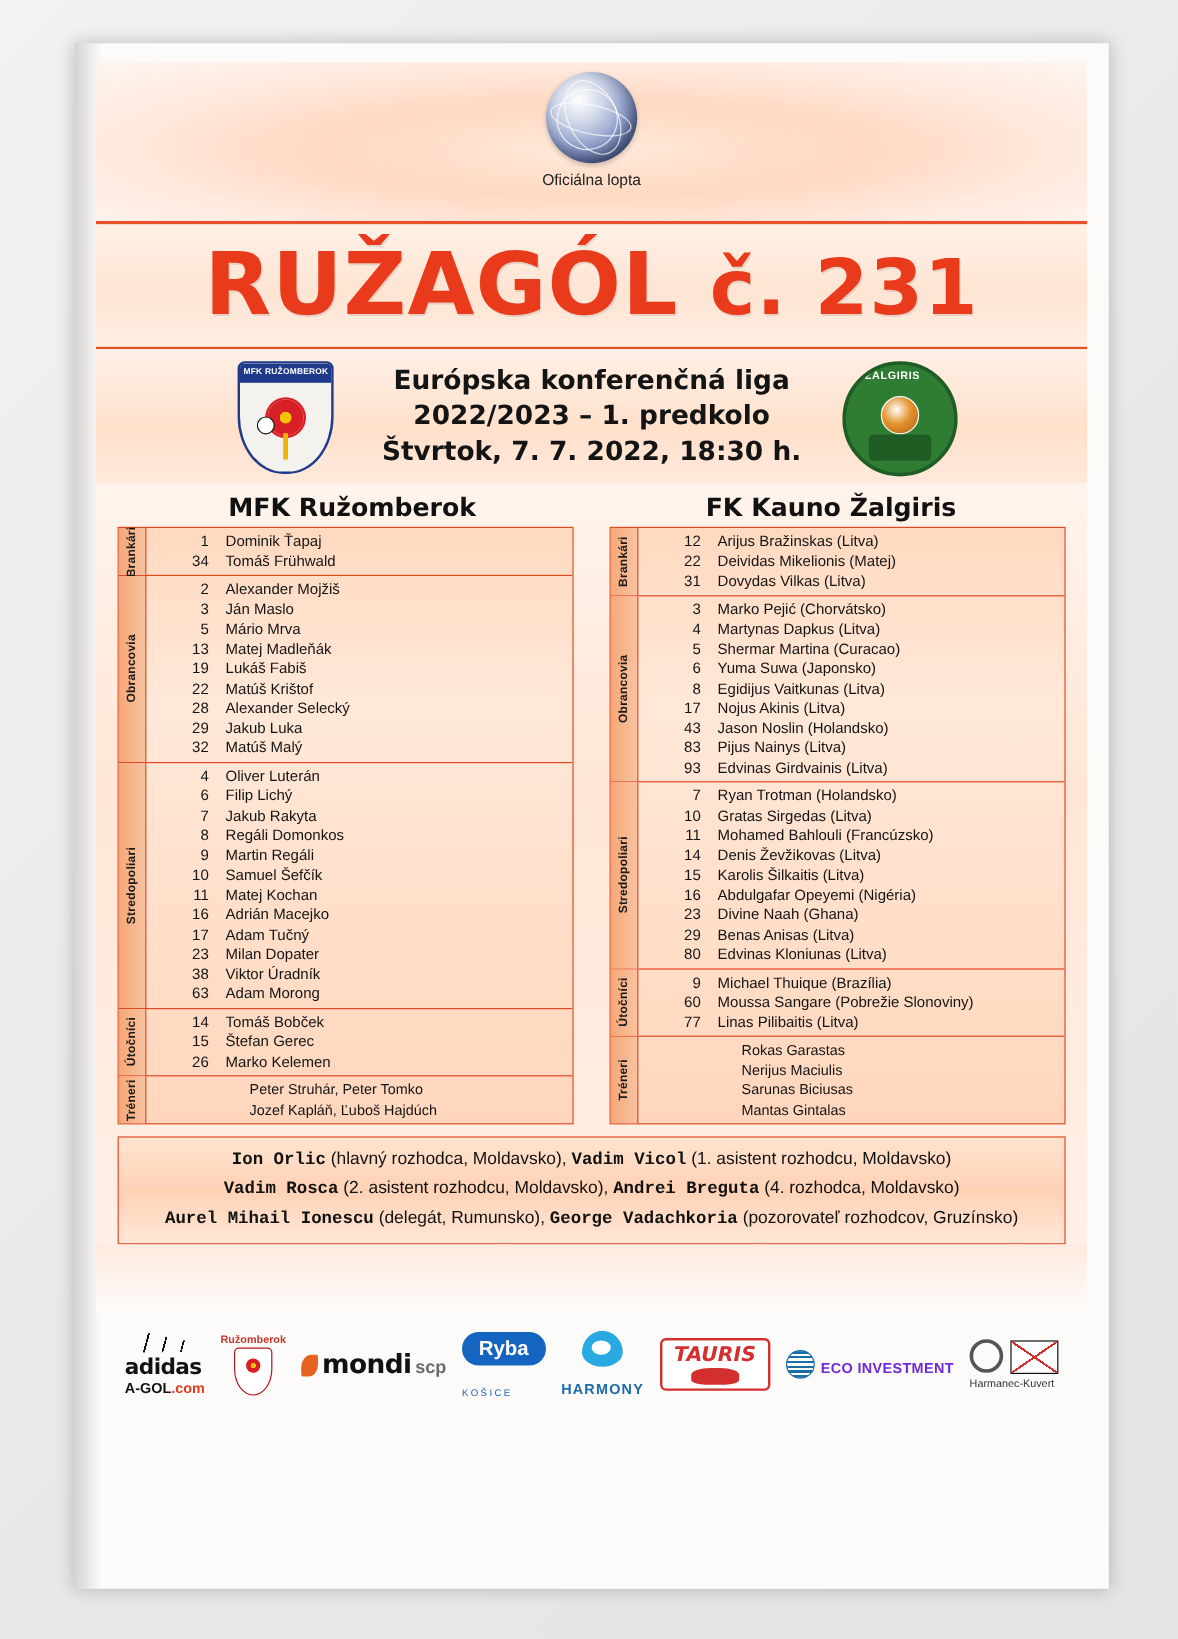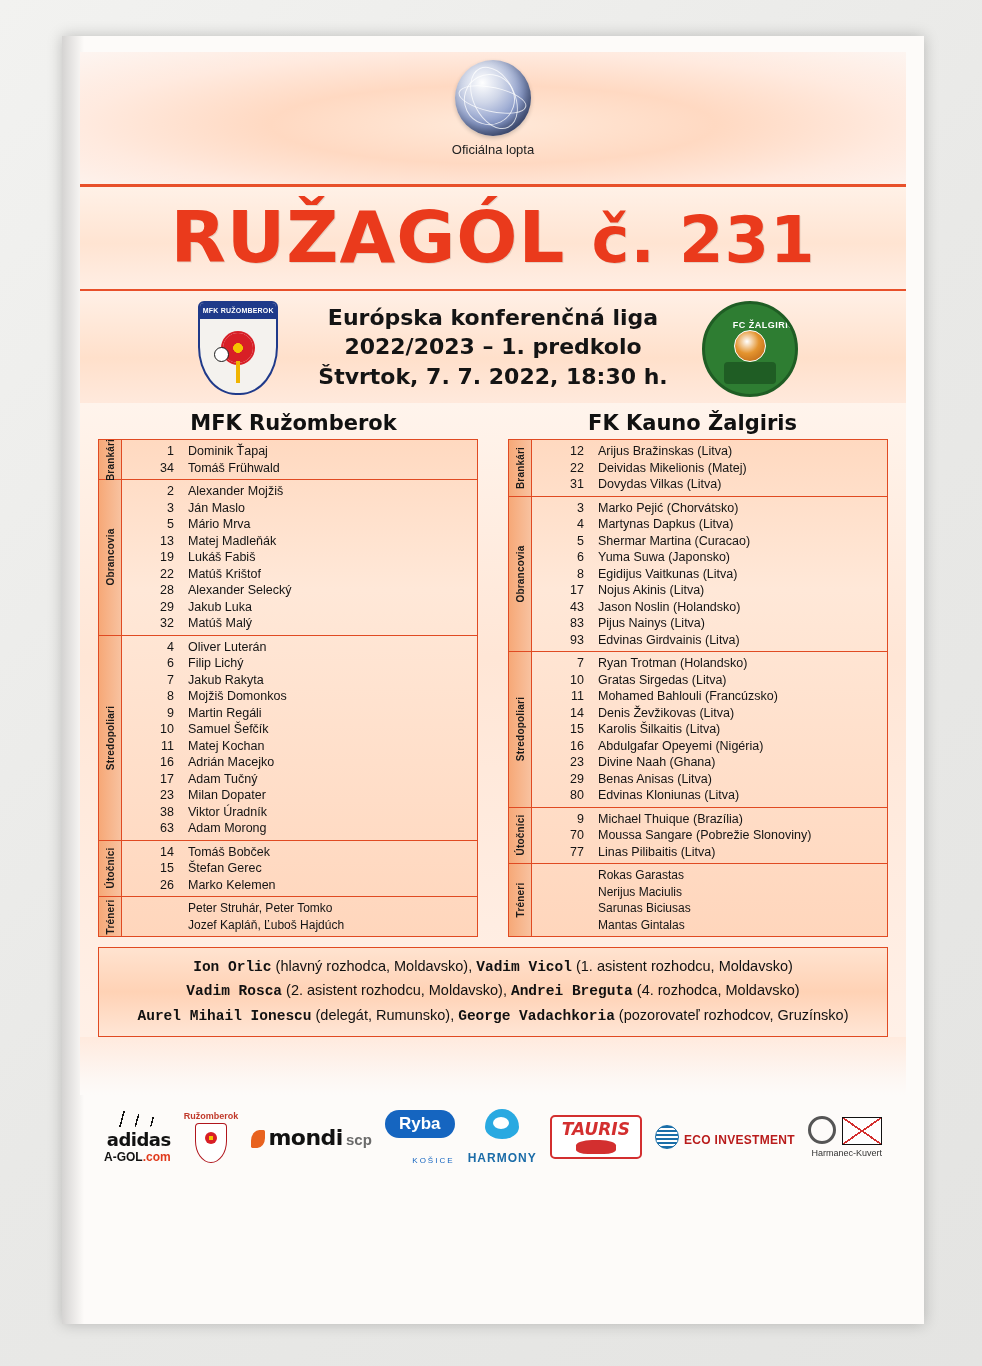--- a/index.html
+++ b/index.html
@@ -148,22 +148,22 @@
   
   .crest-kz {
     width: 90px; height: 90px; border-radius: 50%;
     background: #2e7d32;
     border: 3px solid #1f5d24;
     position: relative;
     overflow: hidden;
     margin: 0 auto;
   }
   .crest-kz .kz-top {
-    position: absolute; left: 0; right: 0; top: 16px;
-    text-align: right; color: #ffffff; font-size: 9px; font-weight: bold;
+    position: absolute; left: 0; right: 0; top: 4px;
+    text-align: left; color: #ffffff; font-size: 9px; font-weight: bold;
     letter-spacing: .5px;
   }
   .crest-kz .kz-ball {
     position: absolute; left: 50%; top: 26px; transform: translateX(-50%);
     width: 30px; height: 30px; border-radius: 50%;
     background: radial-gradient(circle at 40% 35%, #fff 0%, #e4942f 45%, #b35c10 100%);
     border: 1.5px solid #fff;
   }
   .crest-kz .kz-base {
     position: absolute; left: 50%; bottom: 10px; transform: translateX(-50%);
@@ -242,21 +242,21 @@
     color: #141414;
   }
   .pnum {
     flex: 0 0 52px;
     text-align: right;
     padding-right: 14px;
     font-variant-numeric: tabular-nums;
   }
   .pname { flex: 1 1 auto; }
   .coach-row .pnum { visibility: hidden; }
-  .coaches .prow { font-size: 12px; }
+  .coaches .prow { font-size: 12px; padding-left: 20px; }
 
   
   .officials {
     margin: 4px 18px 0 18px;
     border: 1.5px solid #e04a22;
     background: linear-gradient(180deg,#ffe3d0 0%, #ffd2b5 50%, #ffe6d6 100%);
     padding: 7px 8px 8px 8px;
     text-align: center;
     font-size: 14.5px;
     line-height: 1.62;
@@ -270,21 +270,21 @@
   }
 
   
   .sponsors {
     display: flex;
     align-items: center;
     justify-content: space-between;
     padding: 14px 24px 4px 24px;
     gap: 10px;
   }
-  .sp { text-align: right; font-size: 11px; color: #1b1b1b; }
+  .sp { text-align: left; font-size: 11px; color: #1b1b1b; }
   .sp-adidas .wordmark {
     font-family: "DejaVu Sans", sans-serif;
     font-weight: bold; font-size: 18px; color: #111;
     letter-spacing: -.5px;
   }
   .sp-adidas .stripes {
     width: 46px; height: 16px; margin: 0 auto 2px auto;
     background:
       linear-gradient(105deg, transparent 46%, #111 46% 54%, transparent 54%) 0 0/16px 100% no-repeat,
       linear-gradient(105deg, transparent 46%, #111 46% 54%, transparent 54%) 15px 0/16px 80% no-repeat,
@@ -343,21 +343,21 @@
     width: 40px; height: 14px; margin: 1px auto 0 auto;
     background: #d32f2f;
     border-radius: 40% 40% 30% 30%;
   }
   .sp-eco .globe {
     display: inline-block; width: 22px; height: 22px; border-radius: 50%;
     background:
       repeating-linear-gradient(to bottom, #1a6ea8 0 2px, #fff 2px 4px);
     border: 1.5px solid #1a6ea8; vertical-align: -5px; margin-right: 5px;
   }
-  .sp-eco .t { font-size: 12px; color: #b91c1c; font-weight: bold; letter-spacing: .3px; }
+  .sp-eco .t { font-size: 12px; color: #6d28d9; font-weight: bold; letter-spacing: .3px; }
   .sp-hk .env {
     width: 38px; height: 26px; border: 1.8px solid #111; background: #fff;
     position: relative; margin: 0 auto 3px auto;
   }
   .sp-hk .env::after {
     content: ""; position: absolute; left: 0; top: 0; width: 100%; height: 100%;
     background: linear-gradient(to bottom right, transparent 48%, #d32f2f 48% 52%, transparent 52%);
   }
   .sp-hk .env::before {
     content: ""; position: absolute; left: 0; top: 0; width: 100%; height: 100%;
@@ -497,21 +497,21 @@
                   <div class="prow">
                     <div class="pnum">6</div>
                     <div class="pname">Filip Lichý</div>
                   </div>
                   <div class="prow">
                     <div class="pnum">7</div>
                     <div class="pname">Jakub Rakyta</div>
                   </div>
                   <div class="prow">
                     <div class="pnum">8</div>
-                    <div class="pname">Mojžiš Domonkos</div>
+                    <div class="pname">Regáli Domonkos</div>
                   </div>
                   <div class="prow">
                     <div class="pnum">9</div>
                     <div class="pname">Martin Regáli</div>
                   </div>
                   <div class="prow">
                     <div class="pnum">10</div>
                     <div class="pname">Samuel Šefčík</div>
                   </div>
                   <div class="prow">
@@ -685,21 +685,21 @@
               <div class="sec">
                 <div class="sec-label">
                   <span>Útočníci</span>
                 </div>
                 <div class="sec-body">
                   <div class="prow">
                     <div class="pnum">9</div>
                     <div class="pname">Michael Thuique (Brazília)</div>
                   </div>
                   <div class="prow">
-                    <div class="pnum">70</div>
+                    <div class="pnum">60</div>
                     <div class="pname">Moussa Sangare (Pobrežie Slonoviny)</div>
                   </div>
                   <div class="prow">
                     <div class="pnum">77</div>
                     <div class="pname">Linas Pilibaitis (Litva)</div>
                   </div>
                 </div>
               </div>
               <div class="sec coaches">
                 <div class="sec-label">

